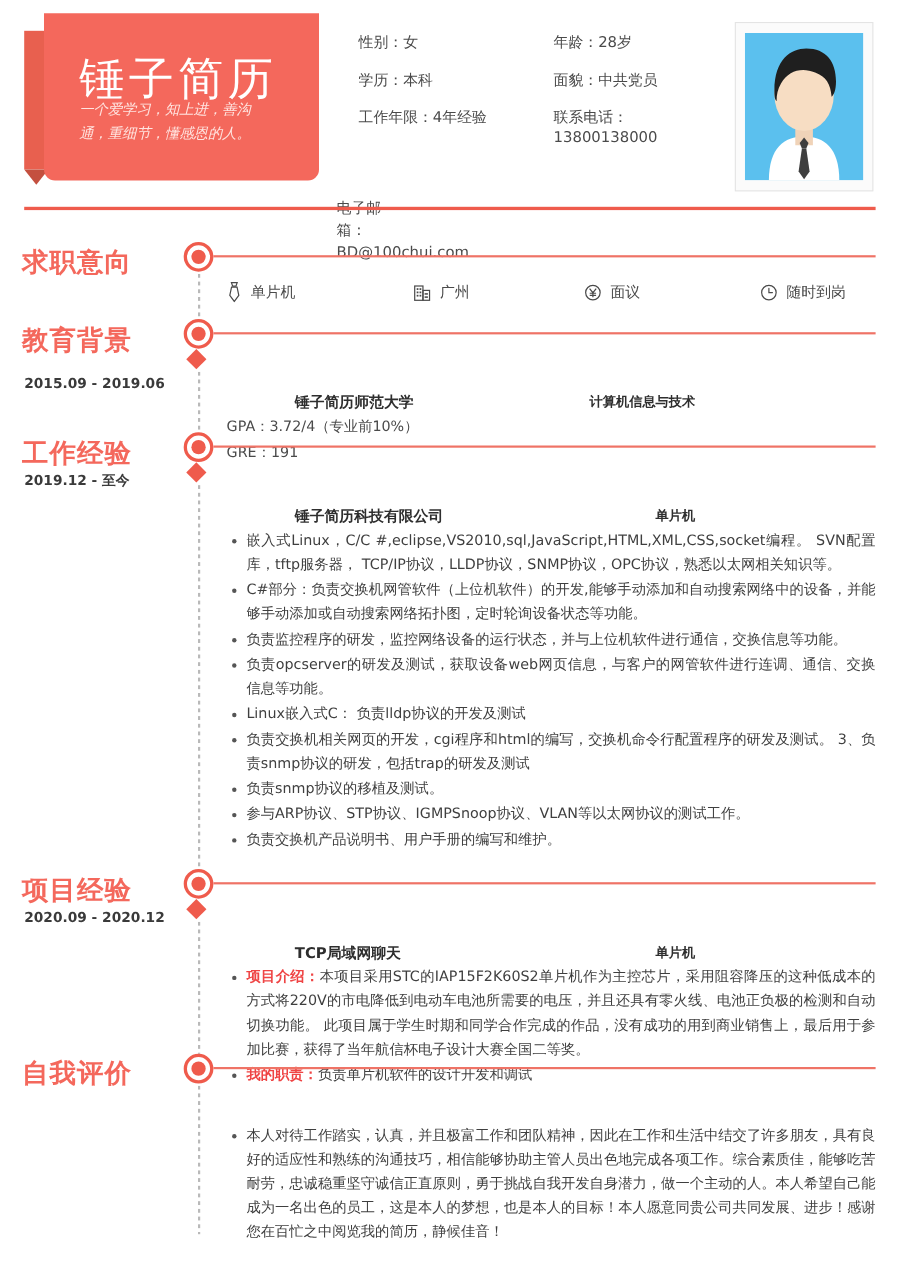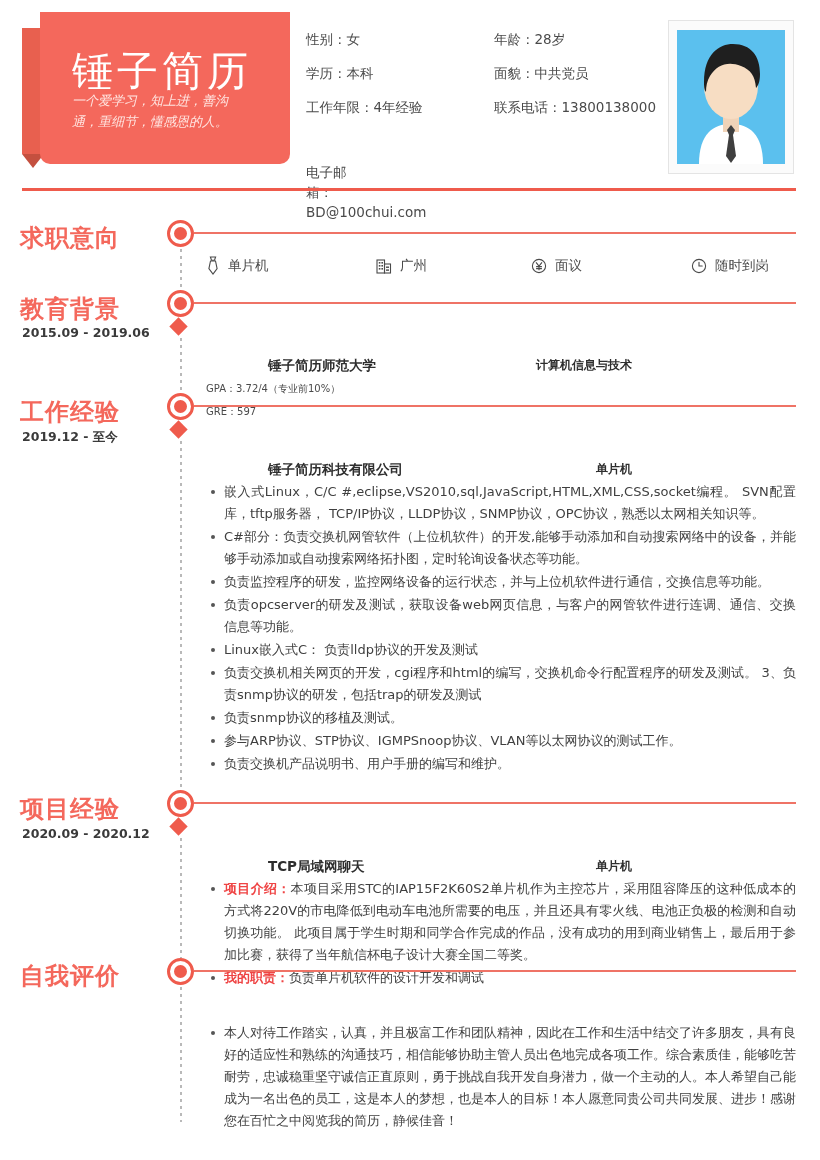--- a/index.html
+++ b/index.html
@@ -38,21 +38,21 @@
   .ribbon-sub{
     position:absolute;left:50px;top:78px;width:172px;
     font-size:13px;line-height:21px;color:#ffe4e0;
     font-family:"DejaVu Sans",sans-serif;
     font-style:italic;
   }
 
   .info{position:absolute;left:306px;top:30px;width:350px;}
   .info-row{display:flex;margin-bottom:16px;}
   .info-cell{font-size:13.5px;color:#4a4a4a;font-family:"DejaVu Sans",sans-serif;line-height:18px;}
-  .info-cell.c1{width:188px;}
+  .info-cell.c1{width:188px;margin-left:20px;}
   .info-cell.c2{width:162px;}
   .info-email{font-size:13.5px;color:#4a4a4a;font-family:"DejaVu Sans",sans-serif;line-height:20px;width:140px;margin-top:30px;}
 
   .avatar-box{
     position:absolute;left:668px;top:20px;width:124px;height:152px;
     background:#fbfbfb;border:1px solid #e4e4e4;
     display:flex;align-items:center;justify-content:center;
   }
   .avatar{width:108px;height:134px;overflow:hidden;}
 
@@ -96,21 +96,21 @@
   .entry-head{position:relative;height:20px;}
   .entry-org{
     position:absolute;left:62px;top:0;font-size:13.5px;font-weight:bold;color:#2e2e2e;
     font-family:"DejaVu Sans",sans-serif;
   }
   .entry-major{
     position:absolute;right:164px;top:0;font-size:12px;font-weight:bold;color:#2e2e2e;
     font-family:"DejaVu Sans",sans-serif;white-space:nowrap;
   }
   .plain-line{
-    font-size:10px;color:#4a4a4a;line-height:23px;font-family:"DejaVu Sans",sans-serif;
+    font-size:13px;color:#4a4a4a;line-height:23px;font-family:"DejaVu Sans",sans-serif;
   }
 
   ul.bullets{margin:0;padding:0 0 0 18px;list-style:none;}
   ul.bullets li{
     position:relative;font-size:13px;line-height:22px;color:#3f3f3f;
     font-family:"DejaVu Sans",sans-serif;margin-bottom:1px;text-align:justify;
   }
   ul.bullets li:before{
     content:"";position:absolute;left:-13px;top:9px;
     width:4px;height:4px;border-radius:50%;background:#555;
@@ -222,33 +222,33 @@
         <svg width="16" height="16" viewBox="0 0 16 16">
             <circle cx="8" cy="8" r="6.6" fill="none" stroke="#4a4a4a" stroke-width="1.1"></circle>
             <path d="M8 4.2 V8 H11.2" fill="none" stroke="#4a4a4a" stroke-width="1.1" stroke-linecap="round"></path>
           </svg>
       </span>
       <span class="tx">随时到岗</span>
     </div>
   </div>
 
   <div class="sec-label" style="top:293px">教育背景</div>
-  <div class="sec-date" style="top:325px">2015.09 - 2019.06</div>
+  <div class="sec-date" style="top:341px">2015.09 - 2019.06</div>
   <div class="node" style="top:290px"></div>
   <div class="node-line" style="top:302px"></div>
   <div class="diamond" style="top:320px"></div>
   <div class="dots" style="top:338px;height:56px"></div>
 
   <div class="content" style="top:323px">
     <div class="entry-head">
       <span class="entry-org">锤子简历师范大学</span>
       <span class="entry-major">计算机信息与技术</span>
     </div>
     <div class="plain-line">GPA：3.72/4（专业前10%）</div>
-    <div class="plain-line">GRE：597</div>
+    <div class="plain-line">GRE：191</div>
   </div>
 
   <div class="sec-label" style="top:396px">工作经验</div>
   <div class="sec-date" style="top:429px">2019.12 - 至今</div>
   <div class="node" style="top:393px"></div>
   <div class="node-line" style="top:405px"></div>
   <div class="diamond" style="top:423px"></div>
   <div class="dots" style="top:441px;height:350px"></div>
 
   <div class="content" style="top:427px">

